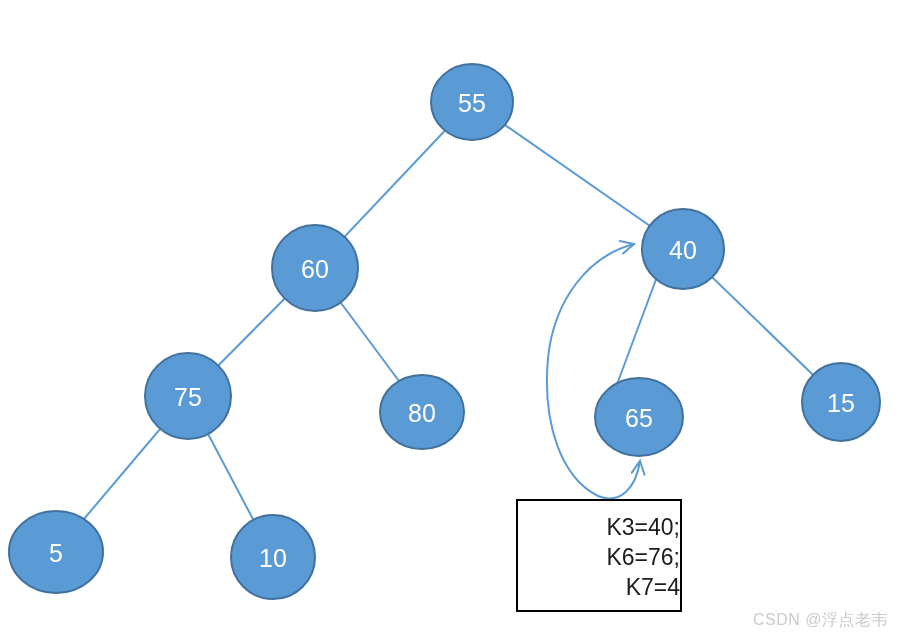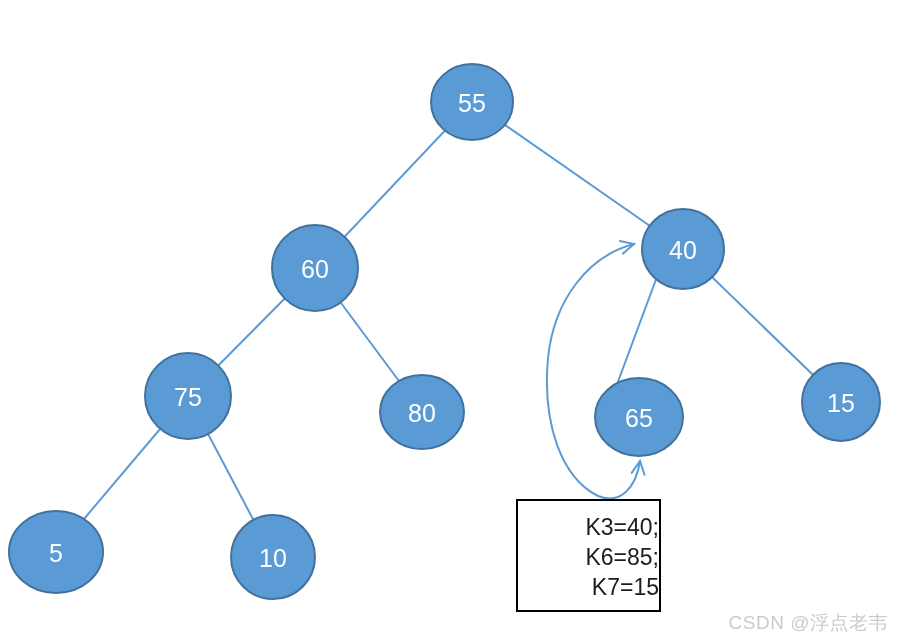--- a/index.html
+++ b/index.html
@@ -16,33 +16,33 @@
     text-align: right;
   }
   svg { position: absolute; left: 0; top: 0; }
   svg text {
     font-family: "Liberation Sans", "DejaVu Sans", sans-serif;
     font-size: 25px;
   }
   .note-box {
     position: absolute;
     left: 516px; top: 499px;
-    width: 145px; height: 113px;
+    width: 166px; height: 113px;
     border: 2px solid #000000;
     background: #ffffff;
     padding: 11px 0 0 16px;
     font-size: 23px;
     line-height: 30px;
     color: #1c1c1c;
     white-space: nowrap;
   }
   .watermark {
     position: absolute;
     right: 12px; top: 610px;
-    font-size: 19px;
+    font-size: 16px;
     color: #cbcbcb;
     letter-spacing: 0.5px;
   }
 </style>
 </head>
 <body style="background: rgb(255, 255, 255);">
 
 <div class="canvas">
 
   <svg id="tree-svg" width="900" height="642" viewBox="0 0 900 642">
@@ -100,19 +100,19 @@
         </g>
         <g>
           <ellipse cx="273" cy="557" rx="42" ry="42" fill="#5b9bd5" stroke="#41719c" stroke-width="2"></ellipse>
           <text x="273" y="558" text-anchor="middle" dominant-baseline="central" fill="#ffffff">10</text>
         </g>
       </g>
     </svg>
 
   <div class="note-box" style="border-color: rgb(0, 0, 0); color: rgb(28, 28, 28);">
     <div>K3=40;</div>
-    <div>K6=85;</div>
-    <div>K7=15</div>
+    <div>K6=76;</div>
+    <div>K7=4</div>
   </div>
 
   <div class="watermark" style="color: rgb(203, 203, 203);">CSDN @浮点老韦</div>
 
 </div>
 
 </body></html>

